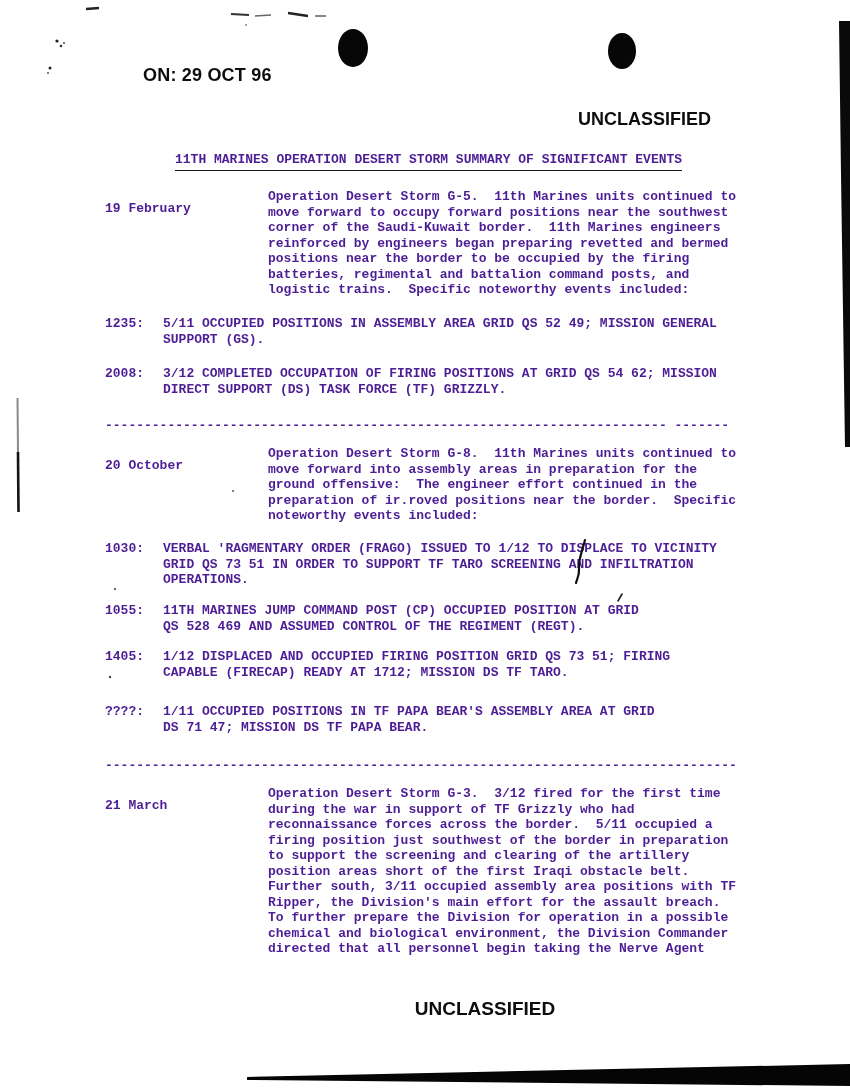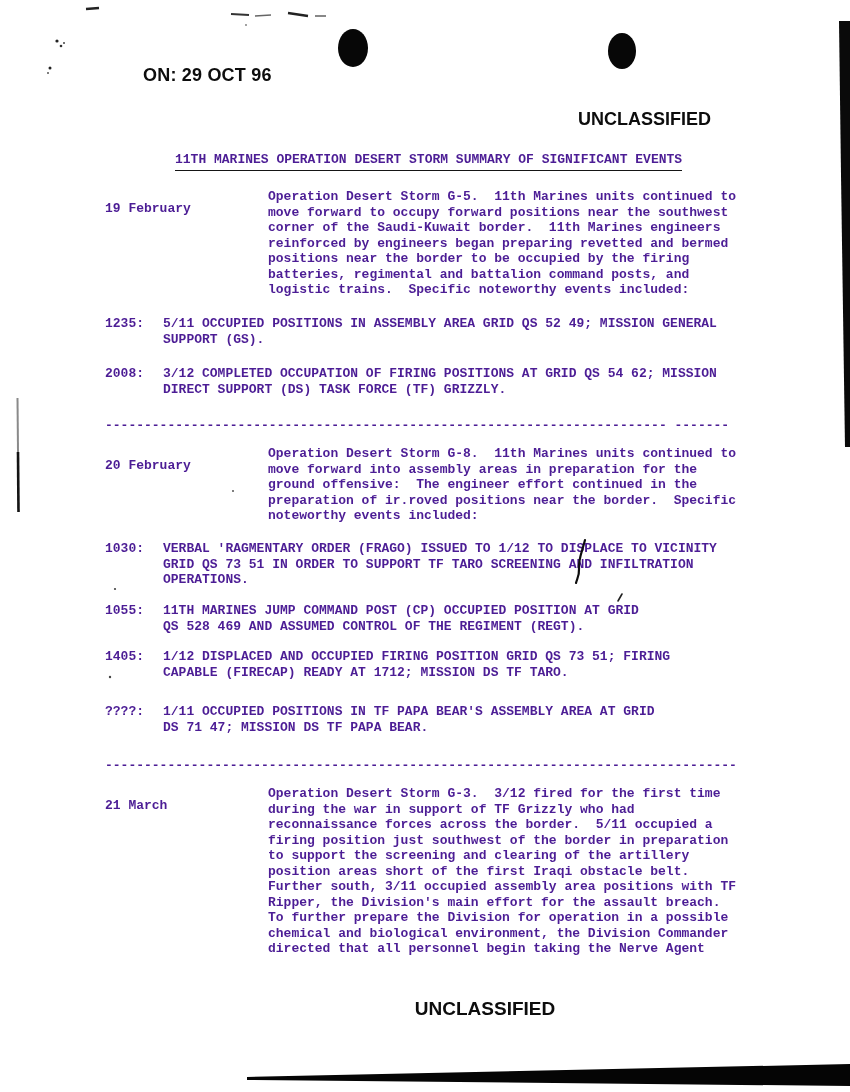--- a/index.html
+++ b/index.html
@@ -67,21 +67,21 @@
 </div>
 <div class="abs event" style="left:0;top:366px;width:850px;">
   <div class="mono time">2008:</div>
   <div class="mono etext">3/12 COMPLETED OCCUPATION OF FIRING POSITIONS AT GRID QS 54 62; MISSION
 DIRECT SUPPORT (DS) TASK FORCE (TF) GRIZZLY.</div>
 </div>
 
 <div class="abs mono separator" style="top:418px;">------------------------------------------------------------------------ -------</div>
 
 <div class="abs section" style="left:0;top:446px;width:850px;">
-  <div class="mono date">20 February</div>
+  <div class="mono date">20 October</div>
   <div class="mono summary">Operation Desert Storm G-8.  11th Marines units continued to
 move forward into assembly areas in preparation for the
 ground offensive:  The engineer effort continued in the
 preparation of ir.roved positions near the border.  Specific
 noteworthy events included:</div>
 </div>
 <div class="abs event" style="left:0;top:541px;width:850px;">
   <div class="mono time">1030:</div>
   <div class="mono etext">VERBAL 'RAGMENTARY ORDER (FRAGO) ISSUED TO 1/12 TO DISPLACE TO VICINITY
 GRID QS 73 51 IN ORDER TO SUPPORT TF TARO SCREENING AND INFILTRATION

